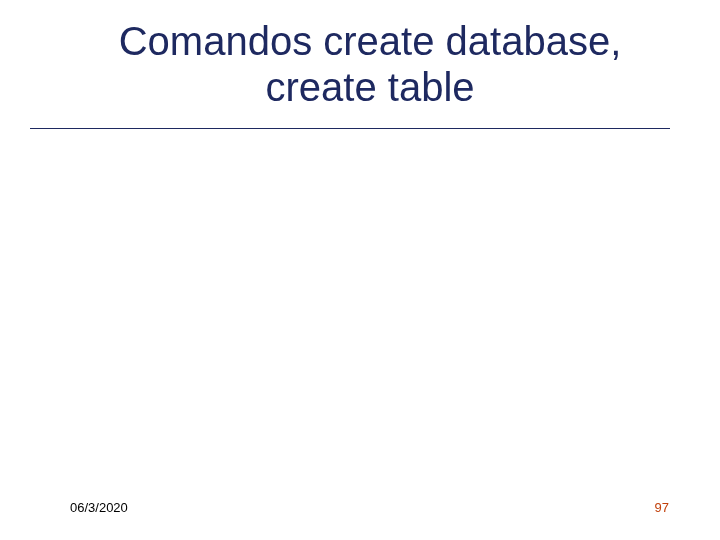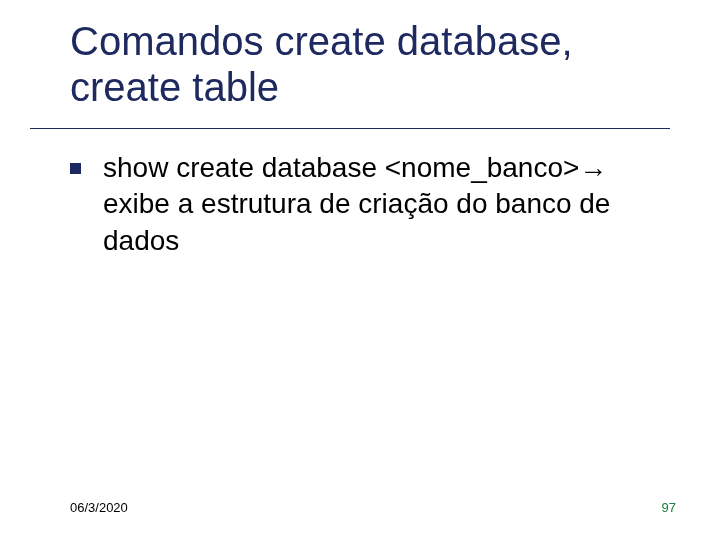--- a/index.html
+++ b/index.html
@@ -21,20 +21,21 @@
   }
   .title {
     position: absolute;
     left: 70px;
     top: 18px;
     width: 600px;
     font-size: 40px;
     line-height: 1.15;
     color: #1e2960;
     font-weight: 400;
+    text-align: center;
   }
   .underline {
     position: absolute;
     left: 30px;
     top: 128px;
     width: 640px;
     height: 0;
     border-bottom: 1.5px solid #1e2960;
   }
   .body {
@@ -63,37 +64,33 @@
   }
   .footer-date {
     position: absolute;
     left: 70px;
     bottom: 25px;
     font-size: 13px;
     color: #000;
   }
   .footer-page {
     position: absolute;
-    right: 44px;
+    right: 51px;
     bottom: 25px;
     font-size: 13px;
-    color: #15803d;
+    color: #c2410c;
   }
 </style>
 </head>
 <body>
 
 <div class="slide">
 
   <div class="title">Comandos create database, create table</div>
   <div class="underline"></div>
 
   <div class="body">
-    <div class="item">
-      <div class="bullet"></div>
-      <div class="item-text">show create database &lt;nome_banco&gt;→ exibe a estrutura de criação do banco de dados</div>
-    </div>
   </div>
 
   <div class="footer-date">06/3/2020</div>
   <div class="footer-page">97</div>
 
 </div>
 
 </body></html>

